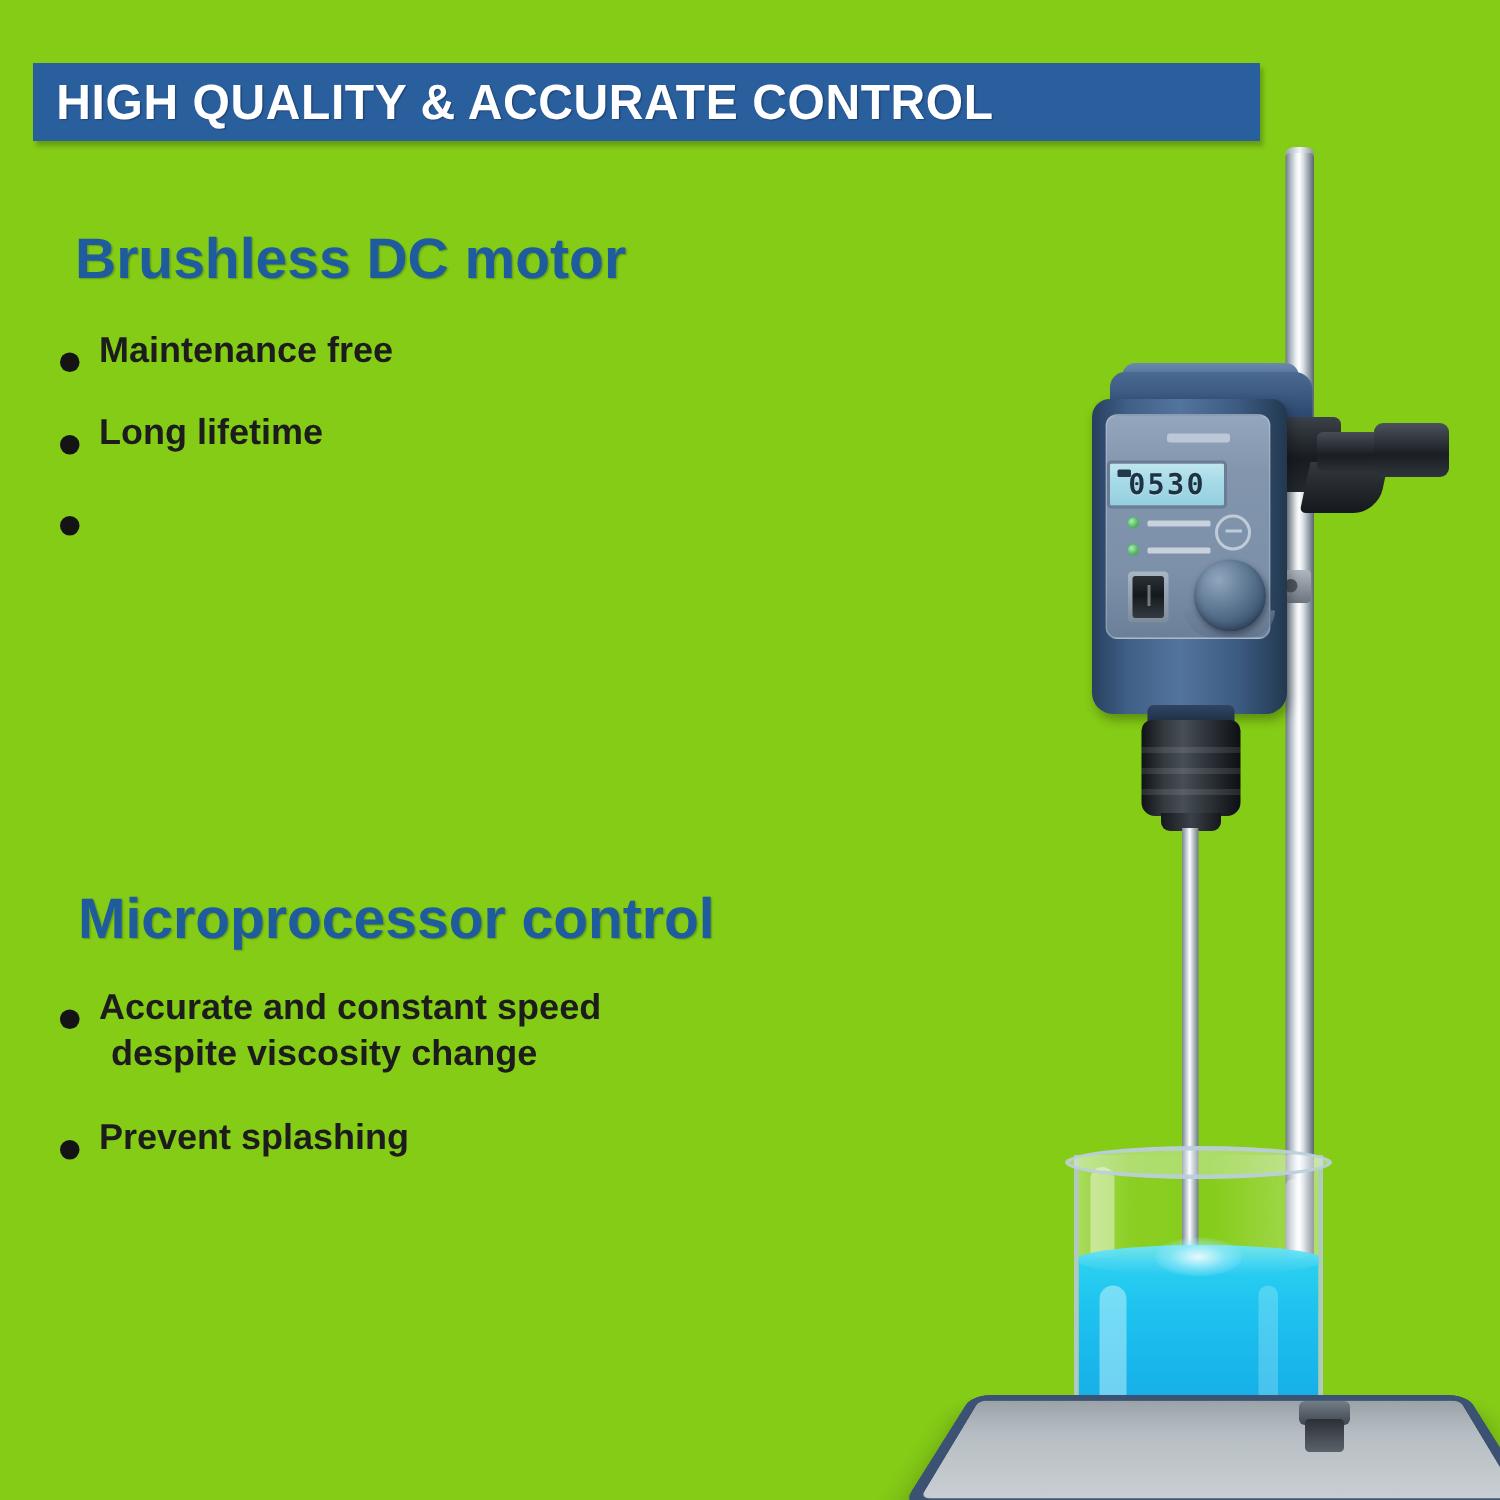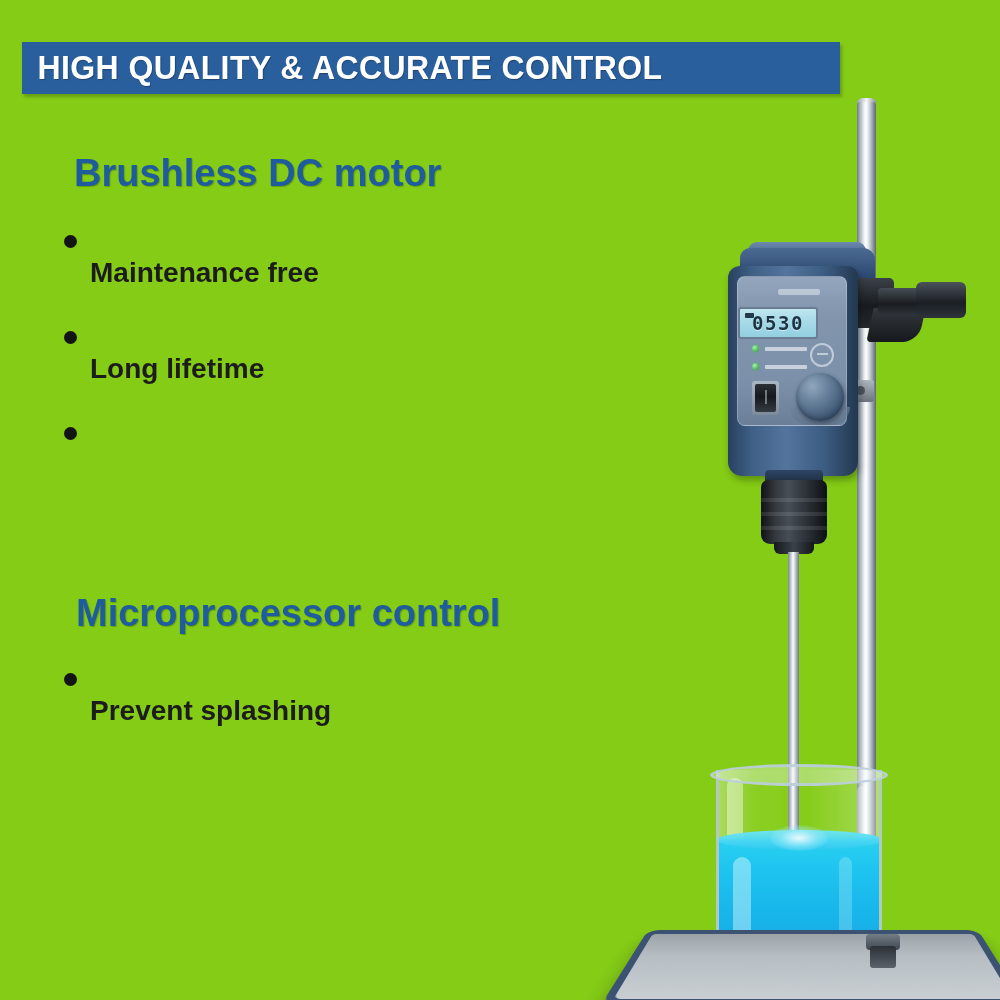--- a/index.html
+++ b/index.html
@@ -21,35 +21,35 @@
   }
   .banner-text{
     color:#ffffff;font-size:33px;font-weight:bold;
     letter-spacing:.4px;padding-left:16px;white-space:nowrap;
     font-family:"Liberation Sans","DejaVu Sans",sans-serif;
     text-shadow:1px 1px 1px rgba(0,0,0,.28);
     transform:scaleX(.97);transform-origin:left center;
   }
 
   
-  .section{position:absolute;left:0;width:720px;padding-left:24px;}
+  .section{position:absolute;left:0;width:720px;}
   .sec-head{
     color:#1f5c9e;font-size:38px;font-weight:bold;white-space:nowrap;
     text-shadow:1px 1px 1px rgba(0,0,0,.22);
   }
   .bullets{list-style:none;margin:0;padding:0;}
   .bullet{
     display:flex;align-items:flex-start;
     color:#1c1c1c;font-weight:bold;
   }
   .dot{
     flex:0 0 auto;width:13px;height:13px;border-radius:50%;
     background:#141414;margin-top:16px;margin-right:13px;
   }
-  .btext{font-size:28px;line-height:1.28;margin-top:36px;}
+  .btext{font-size:24px;line-height:1.28;}
   .btext .l2{display:block;padding-left:8px;}
 
   #section-motor{top:152px;}
   #section-motor .sec-head{padding-left:50px;}
   #section-motor .bullets{margin-top:24px;padding-left:40px;}
   #section-motor .bullet{margin-bottom:24px;}
 
   #section-micro{top:548px;}
   #section-micro .sec-head{padding-left:52px;margin-top:44px;}
   #section-micro .bullets{margin-top:22px;padding-left:40px;}
@@ -327,20 +327,27 @@
         <span class="dot"></span>
       </li>
     </ul>
   </div>
 
   <div class="section" id="section-micro">
     <div class="sec-head">Microprocessor control</div>
     <ul class="bullets">
       <li class="bullet">
         <span class="dot"></span>
+        <span class="btext">
+          <span>Accurate and constant speed</span>
+          <span class="l2">despite viscosity change</span>
+        </span>
+      </li>
+      <li class="bullet">
+        <span class="dot"></span>
         <span class="btext">Prevent splashing</span>
       </li>
     </ul>
   </div>
 
   <div id="product">
 
     <div class="rod-top"></div>
     <div class="rod"></div>
 

